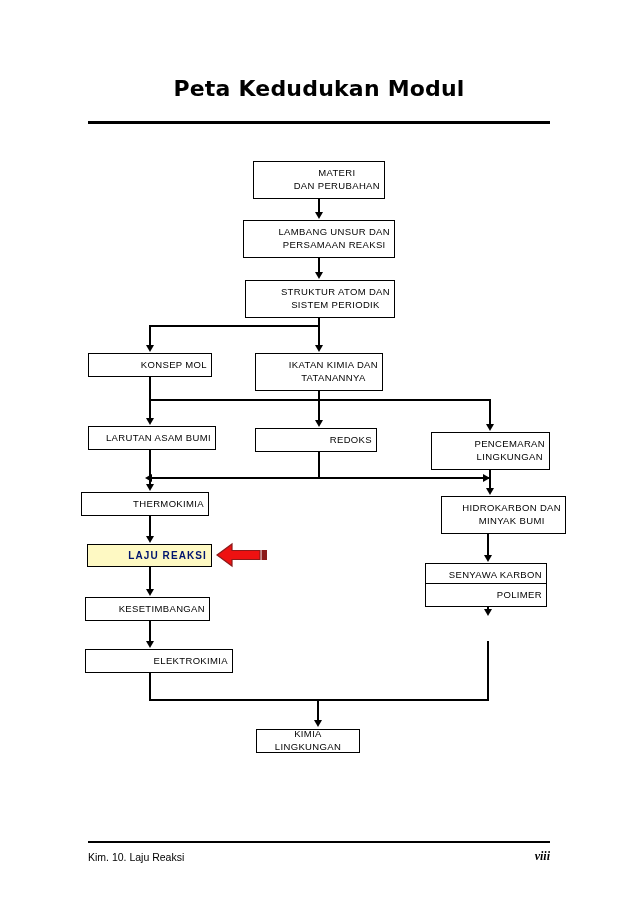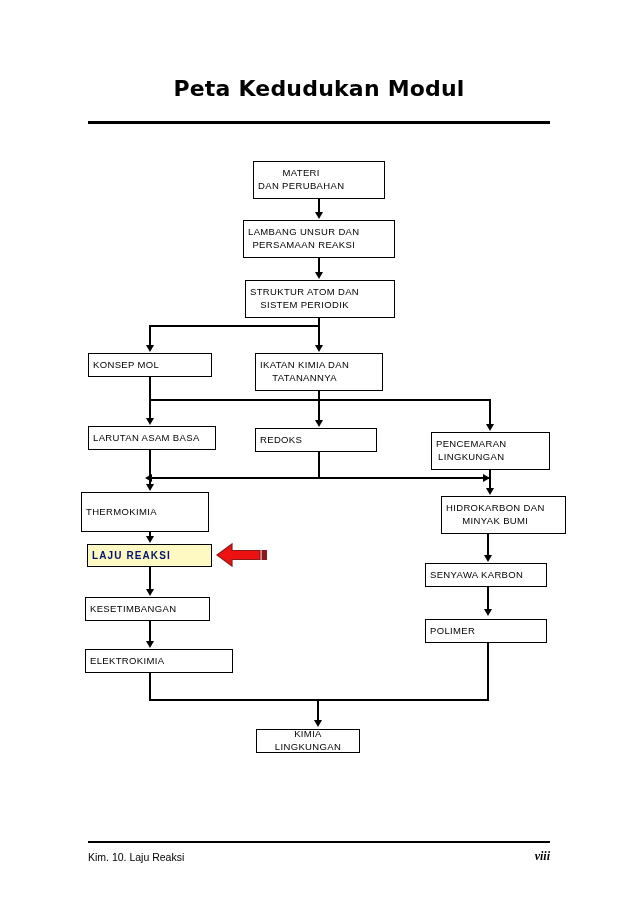--- a/index.html
+++ b/index.html
@@ -84,21 +84,21 @@
   .node {
     position: absolute;
     box-sizing: border-box;
     border: 1.5px solid #000000;
     background: #ffffff;
     color: #000000;
     font-size: 9.5px;
     letter-spacing: 0.35px;
     display: flex;
     align-items: center;
-    justify-content: flex-start;
+    justify-content: flex-end;
     text-align: center;
     line-height: 1.35;
     padding: 2px 4px;
     z-index: 3;
   }
   .node.highlight {
     background: #fef9c3;
     border: 1.5px solid #000000;
     font-weight: bold;
     letter-spacing: 1.1px;
@@ -177,32 +177,32 @@
 
     <div class="node" style="left:88px; top:353px; width:124px; height:24px;">
       <span>KONSEP MOL</span>
     </div>
 
     <div class="node" style="left:255px; top:353px; width:128px; height:38px;">
       <span>IKATAN KIMIA DAN<br>TATANANNYA</span>
     </div>
 
     <div class="node" style="left:88px; top:426px; width:128px; height:24px;">
-      <span>LARUTAN ASAM BASA</span>
+      <span>LARUTAN ASAM BUMI</span>
     </div>
 
     <div class="node" style="left:255px; top:428px; width:122px; height:24px;">
       <span>REDOKS</span>
     </div>
 
     <div class="node" style="left:431px; top:432px; width:119px; height:38px;">
       <span>PENCEMARAN<br>LINGKUNGAN</span>
     </div>
 
-    <div class="node" style="left:81px; top:492px; width:128px; height:40px;">
+    <div class="node" style="left:81px; top:492px; width:128px; height:24px;">
       <span>THERMOKIMIA</span>
     </div>
 
     <div class="node highlight" style="left:87px; top:544px; width:125px; height:23px;">
       <span style="color:#00156e;">LAJU REAKSI</span>
     </div>
 
     <div class="node" style="left:425px; top:496px; width:125px; height:38px;margin-left:16px;">
       <span>HIDROKARBON DAN<br>MINYAK BUMI</span>
     </div>
@@ -212,21 +212,21 @@
     </div>
 
     <div class="node" style="left:425px; top:563px; width:122px; height:24px;">
       <span>SENYAWA KARBON</span>
     </div>
 
     <div class="node" style="left:85px; top:649px; width:148px; height:24px;">
       <span>ELEKTROKIMIA</span>
     </div>
 
-    <div class="node" style="left:425px; top:619px; width:122px; height:24px;">
+    <div class="node" style="left:425px; top:583px; width:122px; height:24px;">
       <span>POLIMER</span>
     </div>
 
     <div class="node" style="left:256px; top:729px; width:104px; height:24px;">
       <span>KIMIA LINGKUNGAN</span>
     </div>
 
     <div class="ln-v" style="left:318px; top:199px; height:14px;"></div>
     <div class="arrow-down" style="left:314.5px; top:212px;"></div>
 

